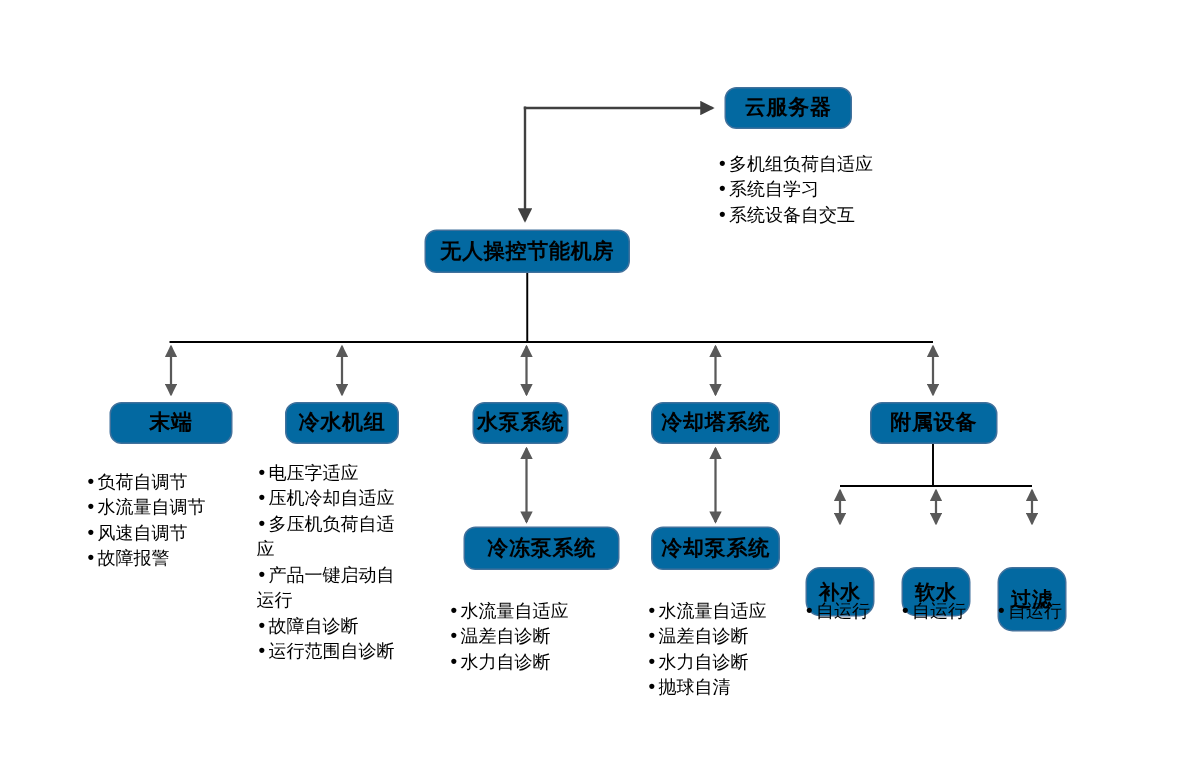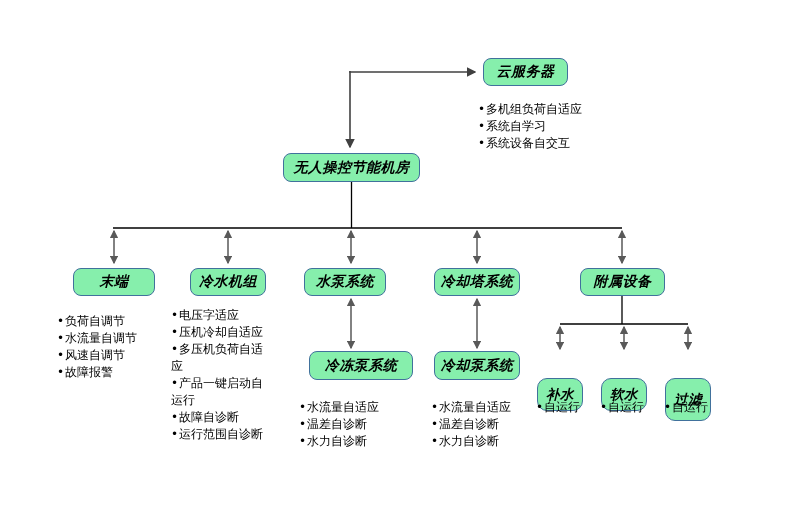--- a/index.html
+++ b/index.html
@@ -3,23 +3,23 @@
 <meta charset="utf-8">
 <style>
   html,body{margin:0;padding:0;}
   body{
     width:794px;height:518px;position:relative;background:#ffffff;overflow:hidden;
     font-family:"DejaVu Sans","Liberation Sans",sans-serif;
   }
   .layer{position:absolute;left:0;top:0;pointer-events:none;}
   .node{
     position:absolute;display:flex;align-items:center;justify-content:center;
-    background:#86efac;border:1.6px solid #41719c;border-radius:8px;
+    background:#0369a1;border:1.6px solid #41719c;border-radius:8px;
     color:#000;font-weight:bold;font-size:14px;letter-spacing:0.5px;
-    box-sizing:border-box;text-align:center;font-style:italic;
+    box-sizing:border-box;text-align:center;
   }
   .node-sm{border-radius:10px;font-size:13.5px;margin-top:26px;}
   .bullets{
     position:absolute;margin:0;padding:0;list-style:none;
     font-size:12px;color:#000;line-height:17px;
   }
   .bullets li::before{content:"•";margin-right:1px;}
 </style>
 </head>
 <body>
@@ -58,21 +58,21 @@
   <line x1="624" y1="327" x2="624" y2="349" stroke="#595959" stroke-width="1.5" marker-start="url(#ah-gray)" marker-end="url(#ah-gray)"></line>
   <line x1="688" y1="327" x2="688" y2="349" stroke="#595959" stroke-width="1.5" marker-start="url(#ah-gray)" marker-end="url(#ah-gray)"></line>
 </svg>
 
 <div class="node" style="left:483px;top:58px;width:85px;height:28px">云服务器</div>
 
 <div class="node" style="left:283px;top:153px;width:137px;height:29px">无人操控节能机房</div>
 
 <div class="node" style="left:73px;top:268px;width:82px;height:28px">末端</div>
 <div class="node" style="left:190px;top:268px;width:76px;height:28px">冷水机组</div>
-<div class="node" style="left:304px;top:268px;width:82px;height:28px">水泵系统</div>
+<div class="node" style="left:315px;top:268px;width:64px;height:28px">水泵系统</div>
 <div class="node" style="left:434px;top:268px;width:86px;height:28px">冷却塔系统</div>
 <div class="node" style="left:580px;top:268px;width:85px;height:28px">附属设备</div>
 
 <div class="node" style="left:309px;top:351px;width:104px;height:29px">冷冻泵系统</div>
 <div class="node" style="left:434px;top:351px;width:86px;height:29px">冷却泵系统</div>
 
 <div class="node node-sm" style="left:537px;top:352px;width:46px;height:33px">补水</div>
 <div class="node node-sm" style="left:601px;top:352px;width:46px;height:33px">软水</div>
 <div class="node node-sm" style="left:665px;top:352px;width:46px;height:43px">过滤</div>
 
@@ -101,20 +101,21 @@
 <ul class="bullets" style="left:299px;top:399px;width:106px">
   <li>水流量自适应</li>
   <li>温差自诊断</li>
   <li>水力自诊断</li>
 </ul>
 
 <ul class="bullets" style="left:431px;top:399px;width:106px">
   <li>水流量自适应</li>
   <li>温差自诊断</li>
   <li>水力自诊断</li>
+  <li>抛球自清</li>
 </ul>
 
 <ul class="bullets" style="left:536px;top:399px;width:56px">
   <li>自运行</li>
 </ul>
 <ul class="bullets" style="left:600px;top:399px;width:56px">
   <li>自运行</li>
 </ul>
 <ul class="bullets" style="left:664px;top:399px;width:56px">
   <li>自运行</li>

